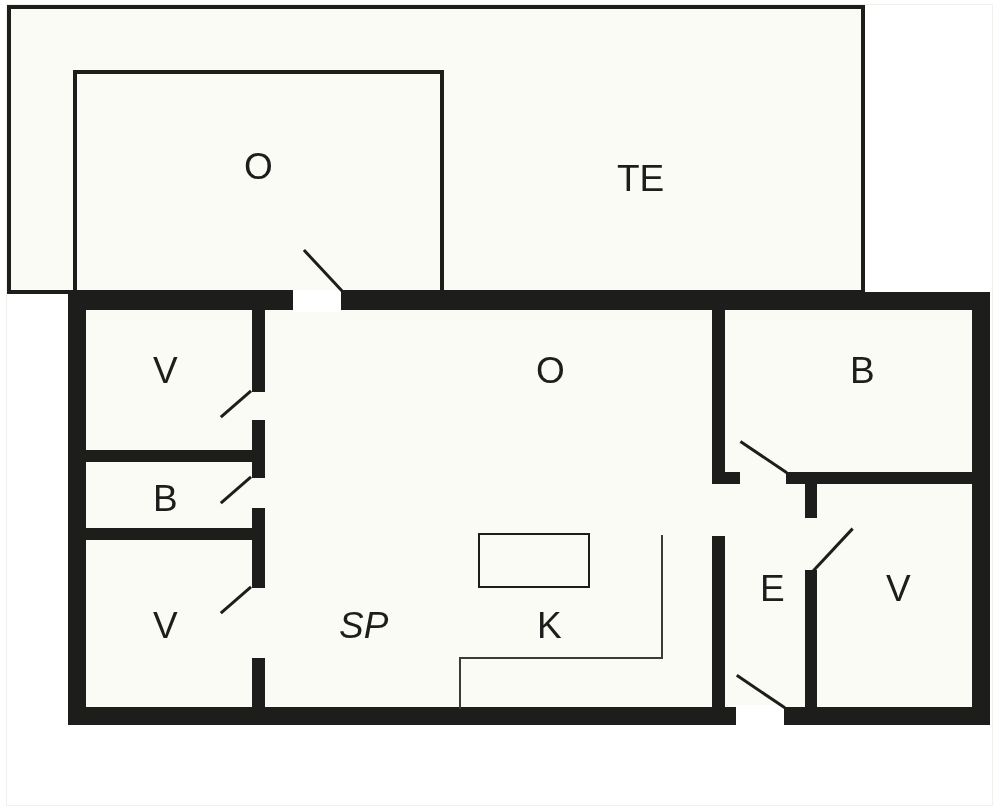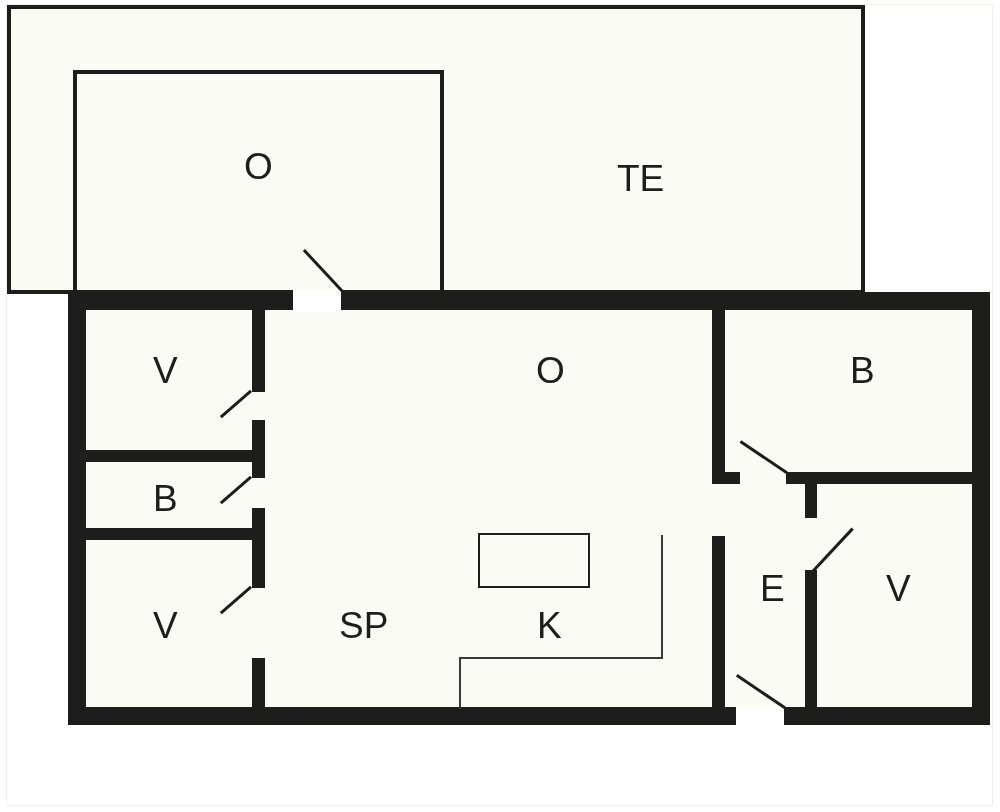--- a/index.html
+++ b/index.html
@@ -139,21 +139,21 @@
   <div class="swing" style="left:812px; top:570px; width:58px; transform: rotate(-47deg);"></div>
 
   <div class="gap" style="left:736px; top:705px; width:48px; height:22px;"></div>
   <div class="swing" style="left:784px; top:709px; width:58px; transform: rotate(-146deg);"></div>
 
   <div class="label lg" style="left:850px; top:352px;">B</div>
   <div class="label lg" style="left:760px; top:570px;">E</div>
   <div class="label lg" style="left:886px; top:570px;">V</div>
 
   <div class="label lg" style="left:536px; top:352px;">O</div>
-  <div class="label lg" style="left:339px; top:607px;">SP</div>
+  <div class="label lg" style="left:339px; top:607px;font-style:italic;">SP</div>
   <div class="label lg" style="left:537px; top:607px;">K</div>
 
   <div class="furniture" style="left:478px; top:533px; width:112px; height:55px;"></div>
 
   <div class="thinline" style="left:661px; top:535px; width:2px; height:122px;"></div>
   <div class="thinline" style="left:459px; top:657px; width:204px; height:2px;"></div>
   <div class="thinline" style="left:459px; top:657px; width:2px; height:52px;"></div>
 
   <div class="wall" style="left:712px; top:536px; width:13px; height:0px;"></div>
 

